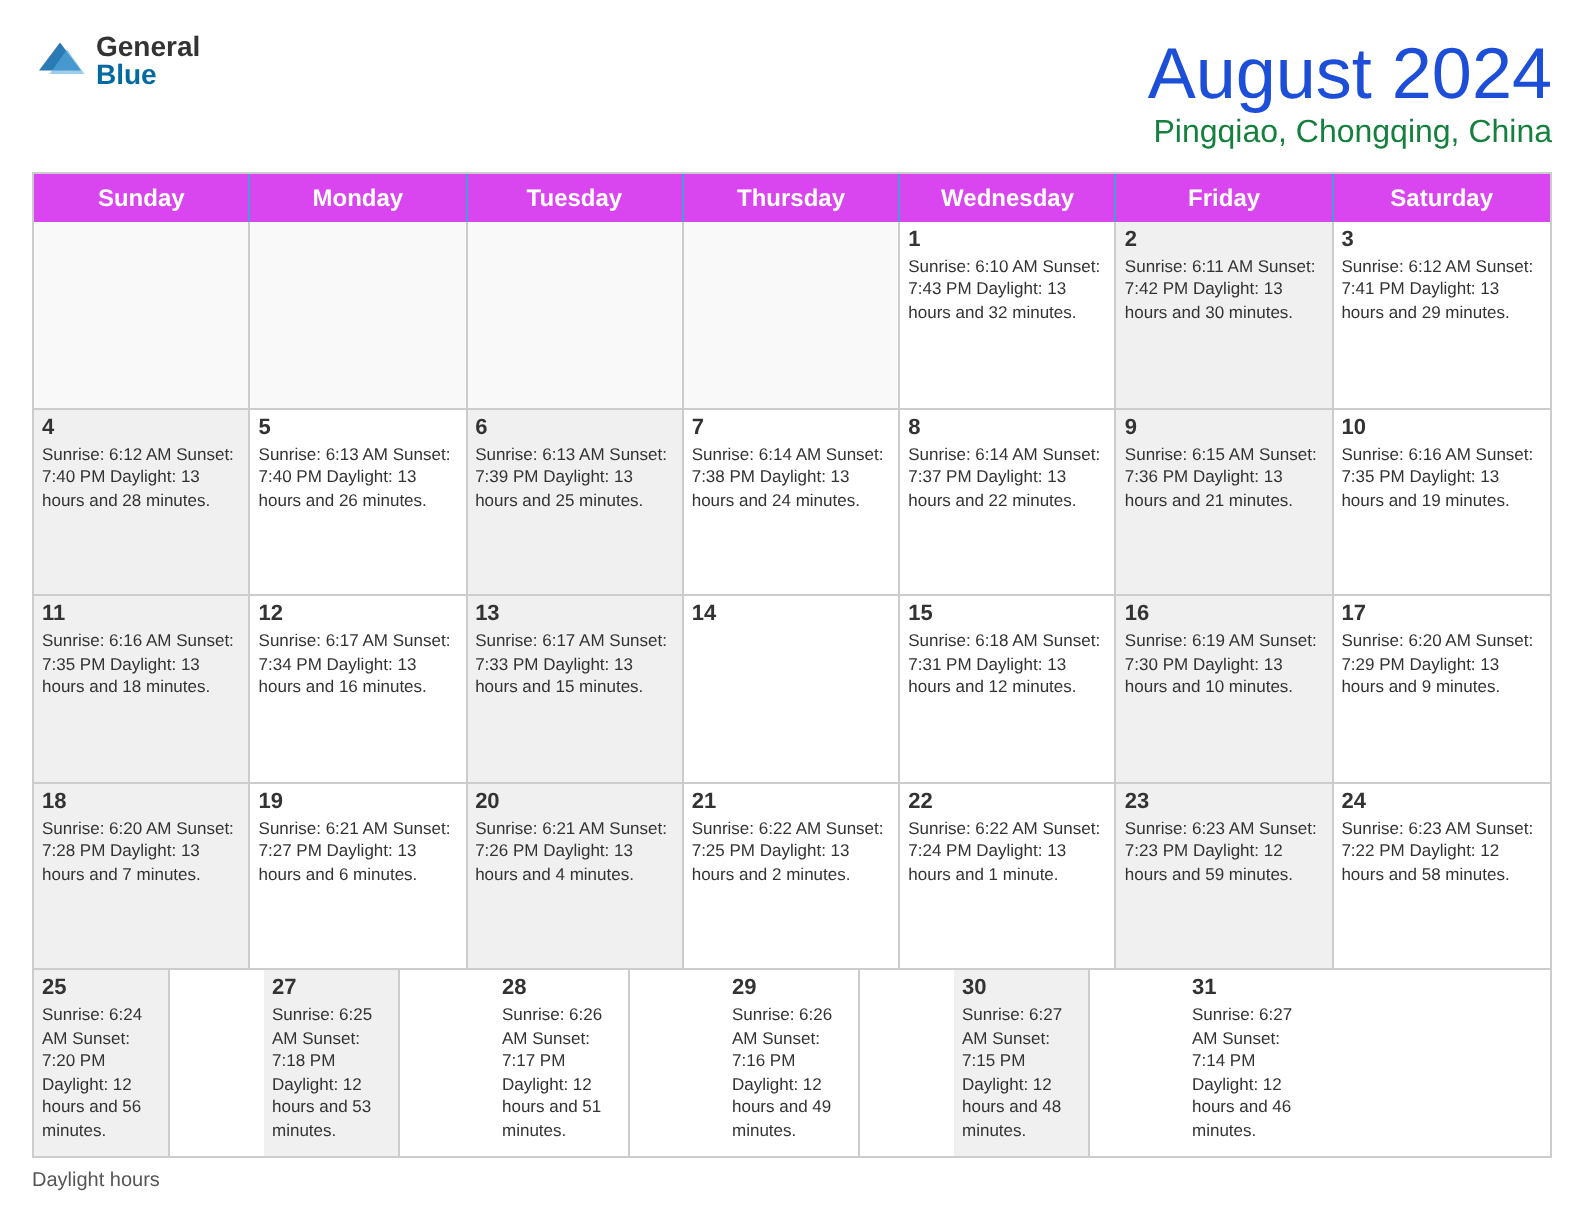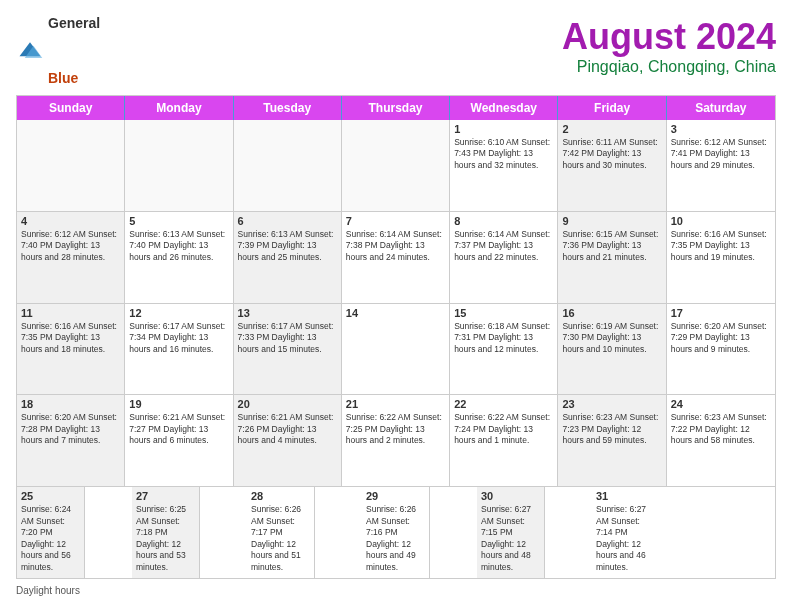--- a/index.html
+++ b/index.html
@@ -25,43 +25,42 @@
     }
     .logo {
       display: flex;
       align-items: center;
       gap: 4px;
     }
     .logo-text {
       display: flex;
       flex-direction: column;
       line-height: 1;
-      gap: 41px;
     }
     .logo-general {
       font-size: 14px;
       font-weight: bold;
       color: #333;
     }
     .logo-blue {
       font-size: 14px;
       font-weight: bold;
-      color: #c2410c;
+      color: #0369a1;
     }
     .logo-icon {
       width: 28px;
       height: 28px;
     }
     .title-block {
       text-align: right;
     }
     .month-title {
       font-size: 36px;
-      font-weight: bold;
-      color: #a21caf;
+      font-weight: normal;
+      color: #1d4ed8;
       text-align: right;
     }
     .location-title {
       font-size: 16px;
       color: #15803d;
     }
     .calendar {
       flex: 1;
       display: flex;
       flex-direction: column;

